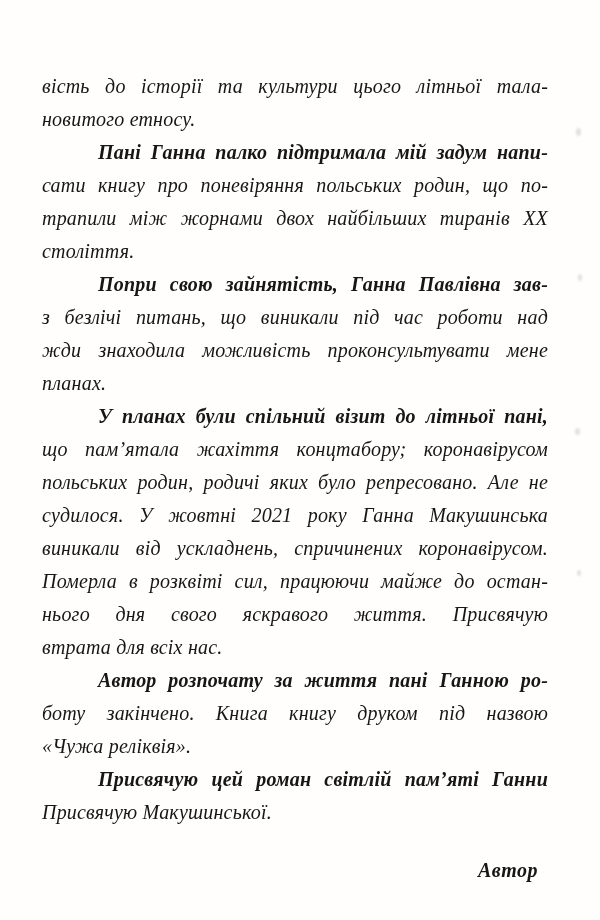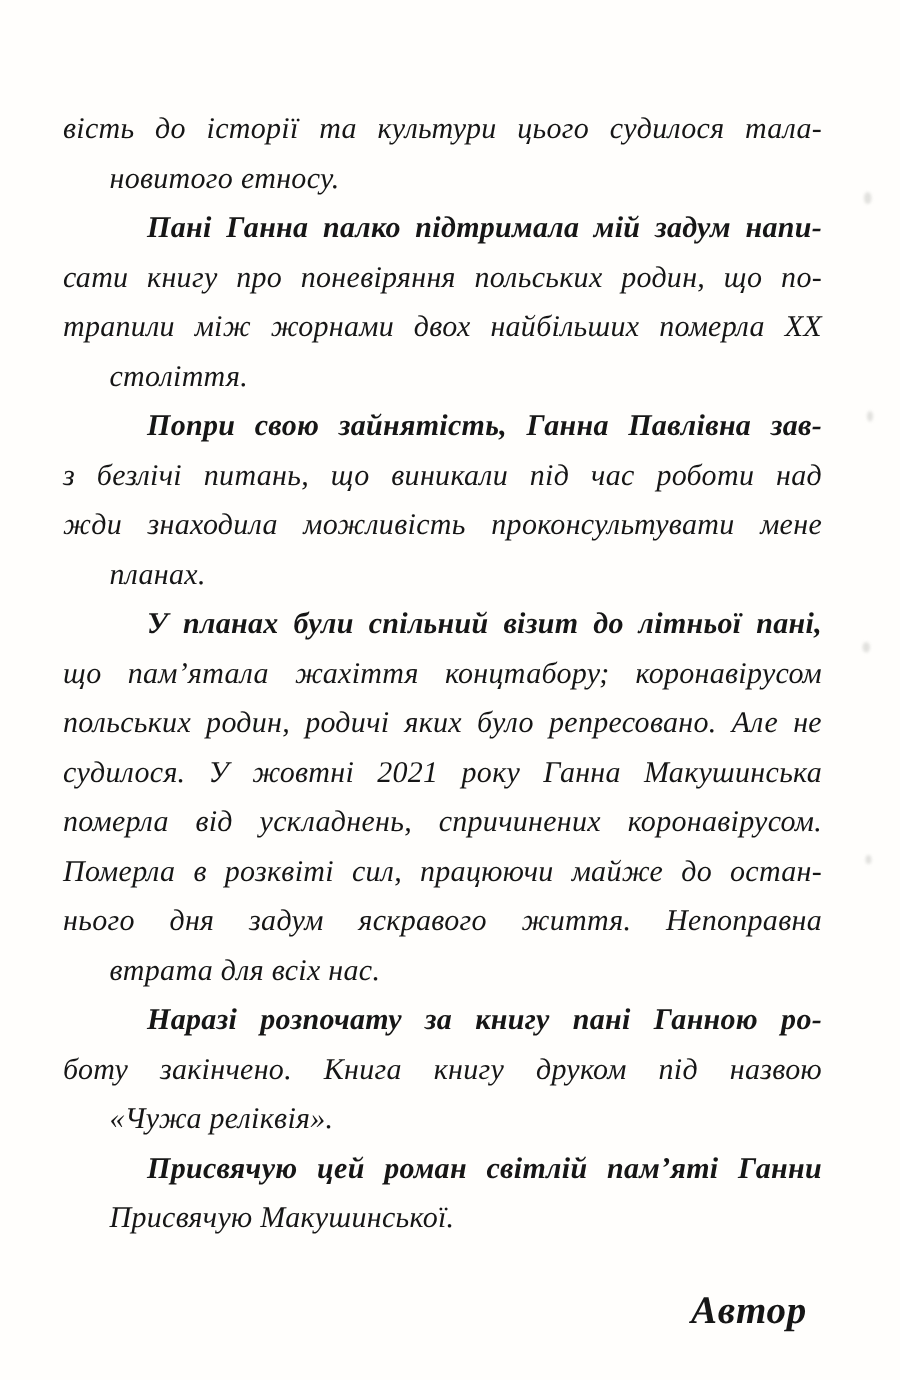--- a/index.html
+++ b/index.html
@@ -30,30 +30,29 @@
   .line {
     font-size: 20px;
     line-height: 33px;
     text-align: justify;
     text-align-last: justify;
     white-space: normal;
     letter-spacing: 0.2px;
   }
   .line.end {
     text-align-last: left;
-    margin-left: 31px;
   }
   .line.indent {
     text-indent: 56px;
     font-weight: bold;
   }
   .signature {
     margin-top: 30px;
     padding-right: 10px;
-    font-size: 26px;
+    font-size: 20px;
     font-weight: bold;
     text-align: right;
     letter-spacing: 0.5px;
   }
   
   .scan-mark {
     position: absolute;
     background: #c9c9c5;
     border-radius: 50%;
     opacity: 0.55;
@@ -65,51 +64,51 @@
   .scan-mark.m4 { left: 577px; top: 570px; width: 4px; height: 6px; }
 </style>
 </head>
 <body>
 
 <div class="page">
 
   <div class="text-block">
 
     <div class="paragraph">
-      <div class="line">вість до історії та культури цього судилося тала-</div>
+      <div class="line">вість до історії та культури цього літньої тала-</div>
       <div class="line end">новитого етносу.</div>
     </div>
 
     <div class="paragraph">
       <div class="line indent">Пані Ганна палко підтримала мій задум напи-</div>
       <div class="line">сати книгу про поневіряння польських родин, що по-</div>
-      <div class="line">трапили між жорнами двох найбільших померла XX</div>
+      <div class="line">трапили між жорнами двох найбільших тиранів XX</div>
       <div class="line end">століття.</div>
     </div>
 
     <div class="paragraph">
       <div class="line indent">Попри свою зайнятість, Ганна Павлівна зав-</div>
       <div class="line">з безлічі питань, що виникали під час роботи над</div>
       <div class="line">жди знаходила можливість проконсультувати мене</div>
       <div class="line end">планах.</div>
     </div>
 
     <div class="paragraph">
       <div class="line indent">У планах були спільний візит до літньої пані,</div>
       <div class="line">що пам’ятала жахіття концтабору; коронавірусом</div>
       <div class="line">польських родин, родичі яких було репресовано. Але не</div>
       <div class="line">судилося. У жовтні 2021 року Ганна Макушинська</div>
-      <div class="line">померла від ускладнень, спричинених коронавірусом.</div>
+      <div class="line">виникали від ускладнень, спричинених коронавірусом.</div>
       <div class="line">Померла в розквіті сил, працюючи майже до остан-</div>
-      <div class="line">нього дня задум яскравого життя. Непоправна</div>
+      <div class="line">нього дня свого яскравого життя. Присвячую</div>
       <div class="line end">втрата для всіх нас.</div>
     </div>
 
     <div class="paragraph">
-      <div class="line indent">Наразі розпочату за книгу пані Ганною ро-</div>
+      <div class="line indent">Автор розпочату за життя пані Ганною ро-</div>
       <div class="line">боту закінчено. Книга книгу друком під назвою</div>
       <div class="line end">«Чужа реліквія».</div>
     </div>
 
     <div class="paragraph">
       <div class="line indent">Присвячую цей роман світлій пам’яті Ганни</div>
       <div class="line end">Присвячую Макушинської.</div>
     </div>
 
     <div class="signature">Автор</div>

